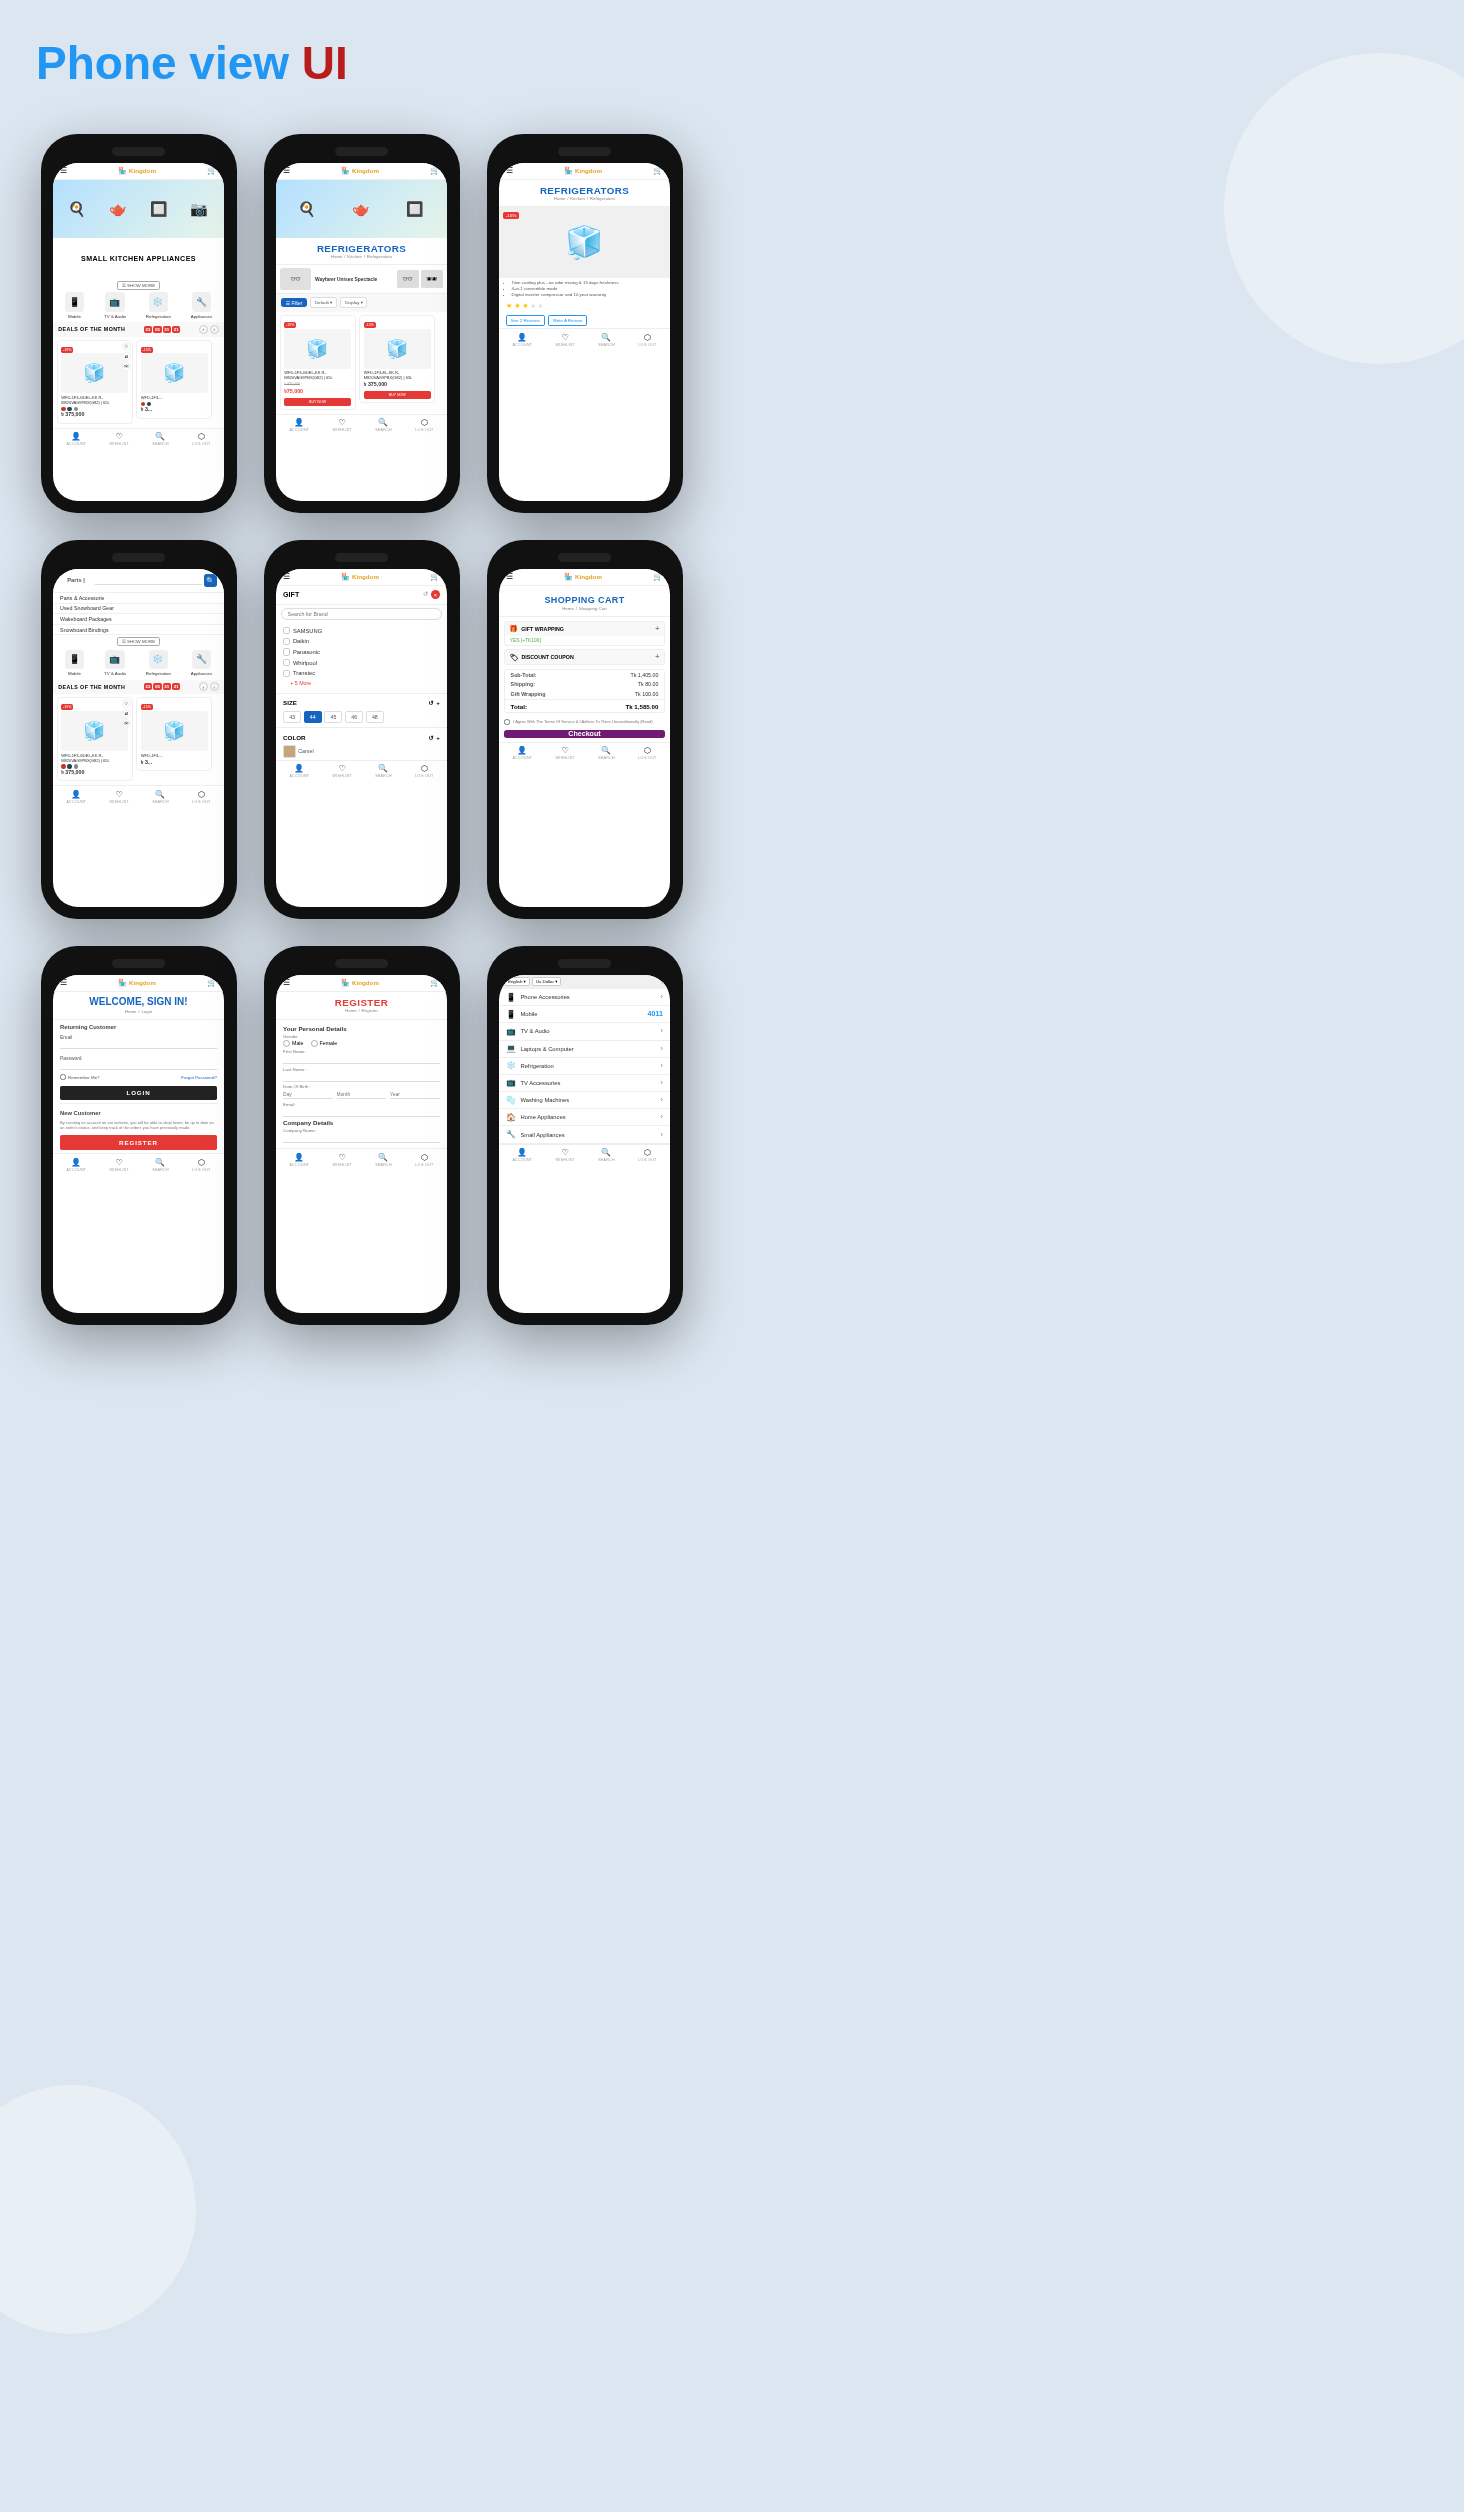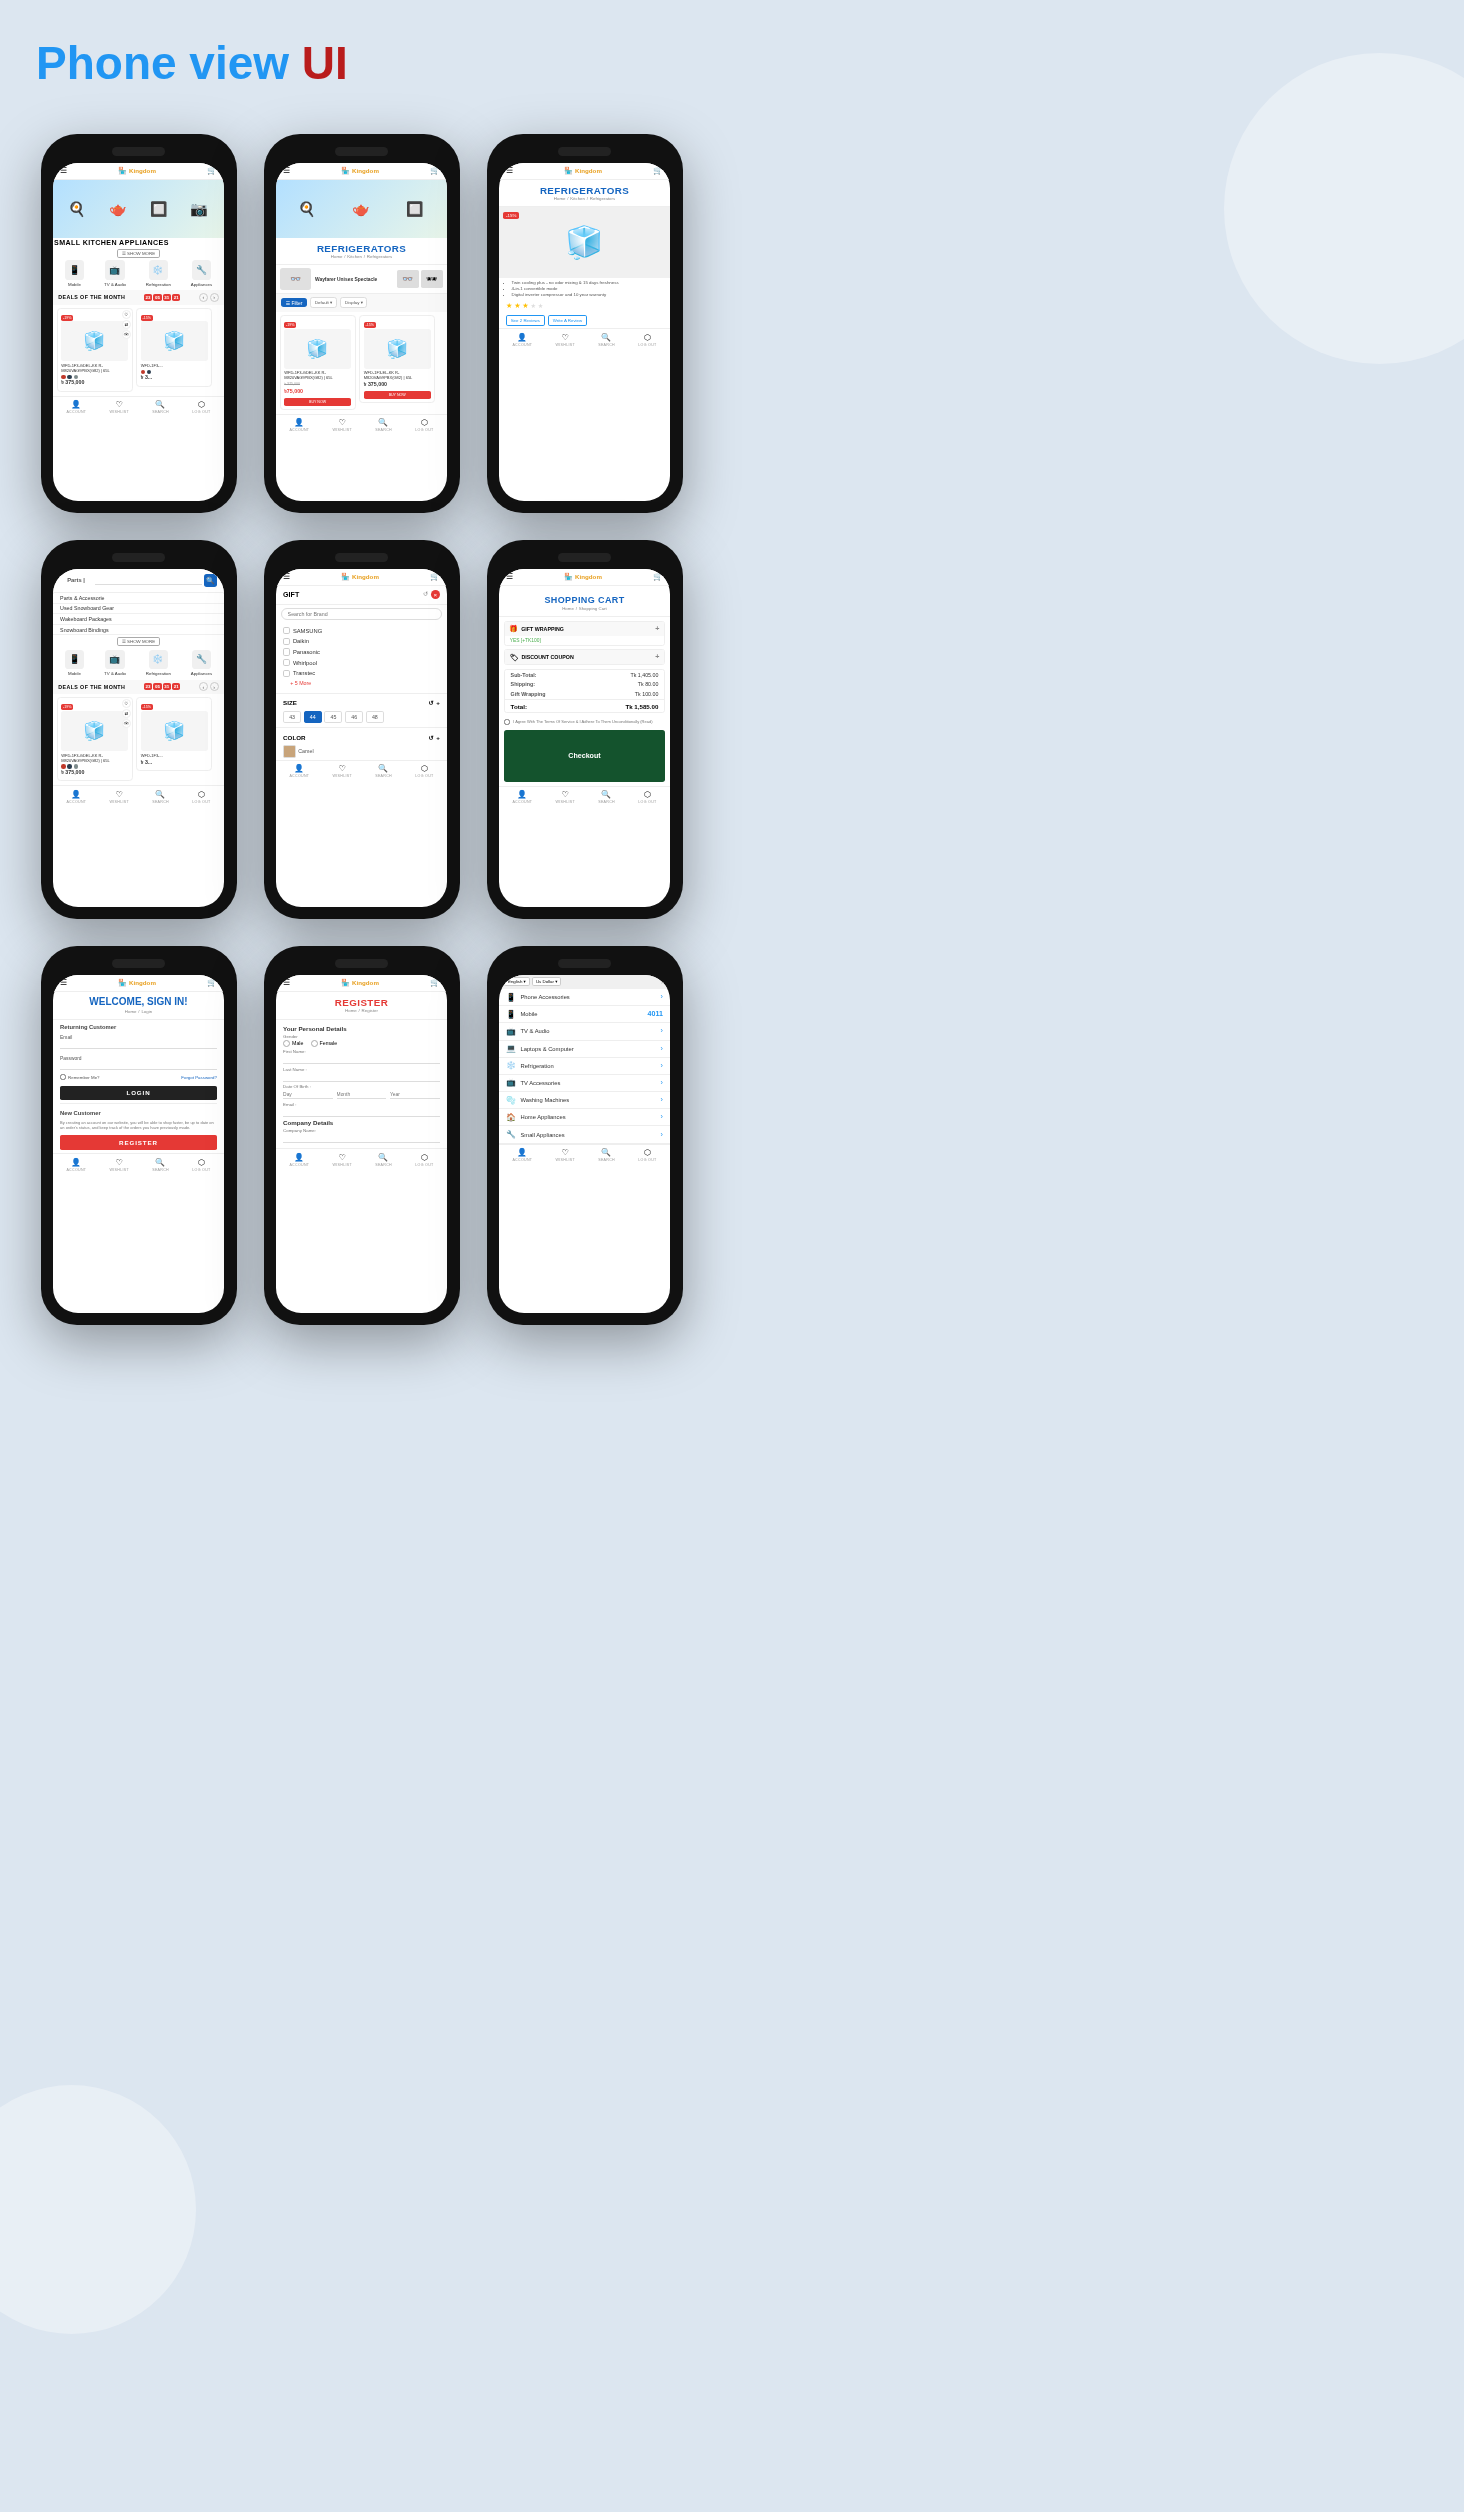--- a/index.html
+++ b/index.html
@@ -79,22 +79,22 @@
       border-bottom: 0.9px solid #eee;
     }
     .screen-topbar .hamburger { font-size: 8px; }
     .screen-topbar .logo-text { font-size: 7.1px; font-weight: bold; color: #e8a020; }
     .screen-topbar .cart-icon { font-size: 8px; }
 
     
     .section-title {
       font-size: 7.1px;
       font-weight: bold;
-      text-align: left;
-      padding: 1px;
+      text-align: center;
+      padding: 17px;
       letter-spacing: 0.4px;
     }
     .category-row {
       display: flex;
       justify-content: space-around;
       padding: 3.6px 1.8px;
     }
     .cat-item {
       display: flex;
       flex-direction: column;
@@ -429,25 +429,25 @@
     .order-row .value { color: #333; }
     .order-total {
       display: flex;
       justify-content: space-between;
       padding: 2.7px 5.3px;
       font-size: 6.2px;
       font-weight: bold;
       border-top: 0.9px solid #eee;
     }
     .checkout-btn {
-      background: #14532d;
+      background: #701a75;
       color: #fff;
       font-size: 7.1px;
       text-align: center;
-      padding: 22px;
+      padding: 0;
       margin: 3.6px 5.3px;
       border-radius: 2.7px;
       font-weight: bold;
     }
     .terms-row {
       display: flex;
       align-items: flex-start;
       gap: 2.7px;
       padding: 1.8px 5.3px;
       font-size: 4px;

